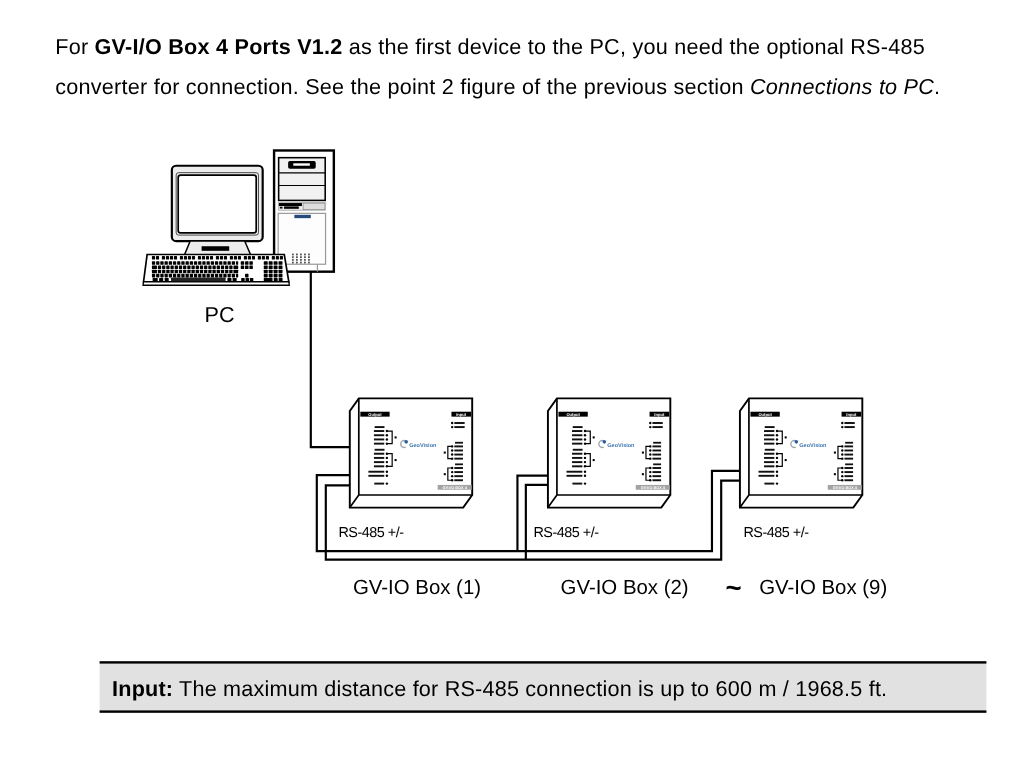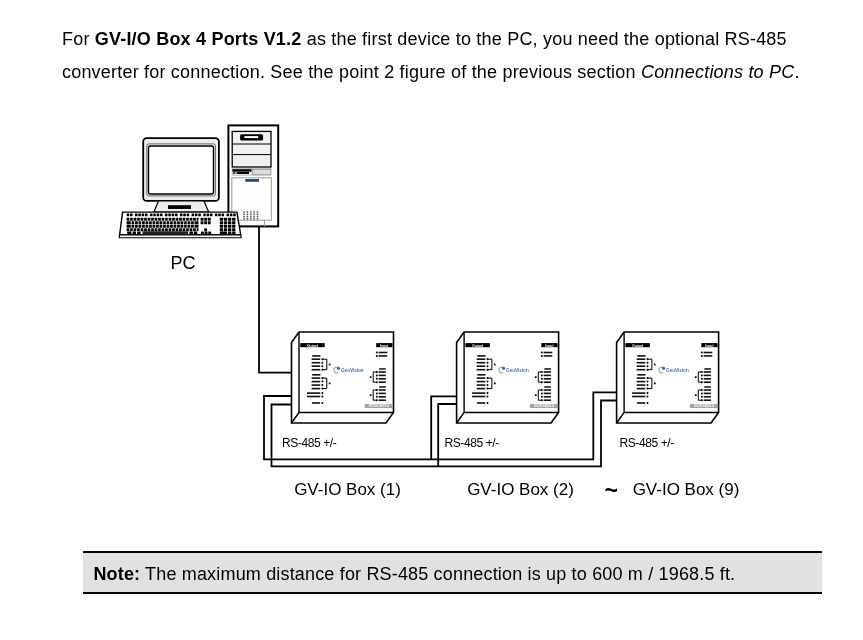--- a/index.html
+++ b/index.html
@@ -1,18 +1,18 @@
 <!DOCTYPE html>
 <html><head>
 <meta charset="utf-8">
 <style>
   html,body{margin:0;padding:0;background:#fff;}
   #page{position:relative;width:863px;height:640px;background:#fff;overflow:hidden;
         font-family:"Liberation Sans",sans-serif;}
-  #para{position:absolute;left:62px;top:23.2px;font-size:18px;line-height:33.2px;color:#000;letter-spacing:0.2px;}
+  #para{position:absolute;left:46px;top:23.2px;font-size:18px;line-height:33.2px;color:#000;letter-spacing:0.2px;}
   svg{position:absolute;left:0;top:0;}
   text{font-family:"Liberation Sans",sans-serif;}
 </style>
 </head>
 <body>
 <div id="page">
 <div id="para">For <b>GV-I/O Box 4 Ports V1.2</b> as the first device to the PC, you need the optional RS-485<br>converter for connection. See the point 2 figure of the previous section <i>Connections to PC</i>.</div>
 
 <svg width="863" height="640" viewBox="0 0 863 640">
 
@@ -307,14 +307,14 @@
     <text x="619.5" y="447.4" font-size="12" letter-spacing="-0.4">RS-485 +/-</text>
     <text x="347.5" y="495.3" font-size="17" text-anchor="middle">GV-IO Box (1)</text>
     <text x="520.5" y="495.3" font-size="17" text-anchor="middle">GV-IO Box (2)</text>
     <text x="611.3" y="497.5" font-size="23" font-weight="bold" text-anchor="middle">~</text>
     <text x="686" y="495.3" font-size="17" text-anchor="middle">GV-IO Box (9)</text>
   </g>
 </svg>
 
 <div style="position:absolute;left:83.4px;top:551px;width:738.6px;height:38.5px;background:#e1e1e1;
      border-top:2px solid #000;border-bottom:2px solid #000;"></div>
-<div style="position:absolute;left:93.4px;top:563.6px;font-size:18px;color:#000;letter-spacing:0.17px;"><b>Note:</b> The maximum distance for RS-485 connection is up to 600 m / 1968.5 ft.</div>
+<div style="position:absolute;left:93.4px;top:563.6px;font-size:18px;color:#000;letter-spacing:0.17px;"><b>Input:</b> The maximum distance for RS-485 connection is up to 600 m / 1968.5 ft.</div>
 </div>
 
 </body></html>

